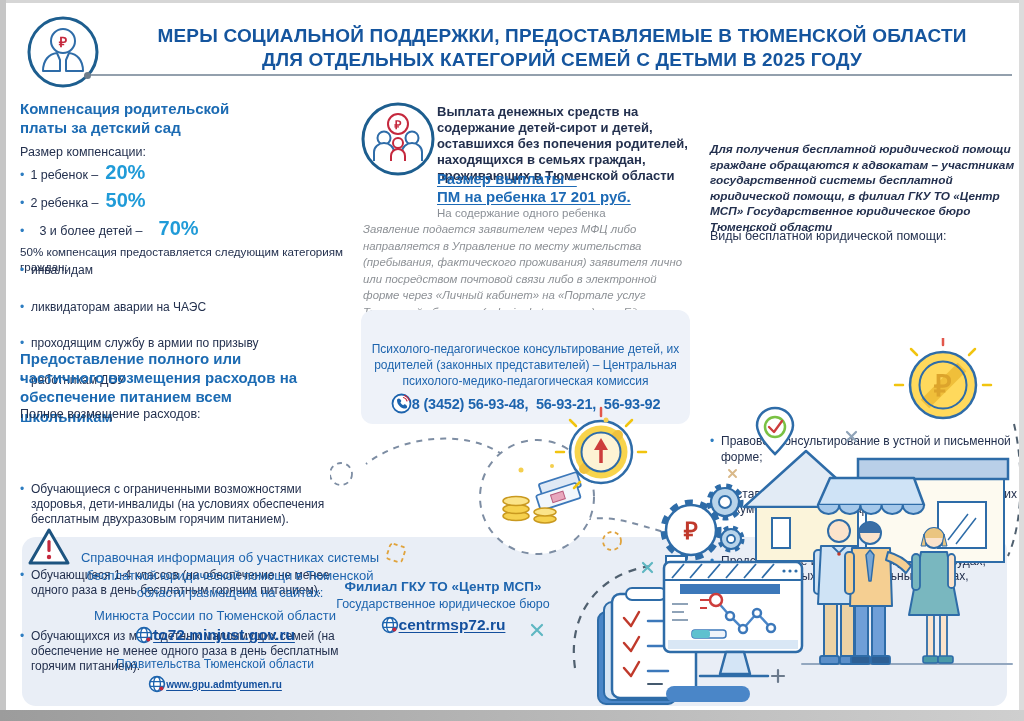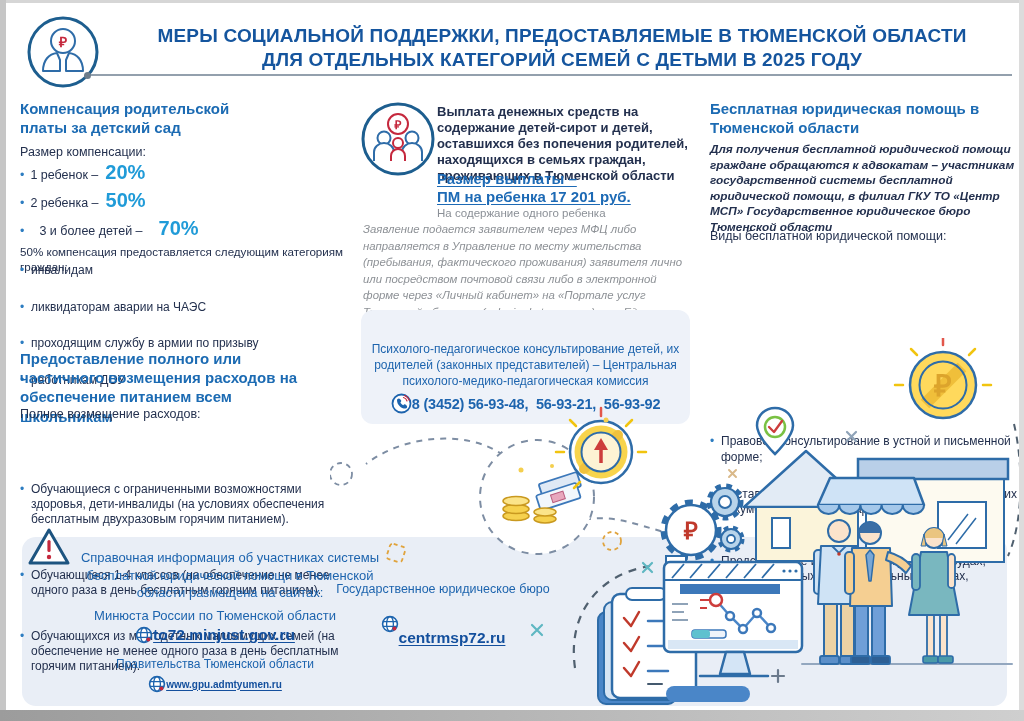--- a/index.html
+++ b/index.html
@@ -147,21 +147,20 @@
     <span>
       <svg width="21" height="21" viewBox="0 0 21 21">
         <circle cx="10.5" cy="10.5" r="9" fill="#fff" stroke="#1d64ae" stroke-width="1.8"></circle>
         <path d="M6,7.2 c0,-1.6 2,-2.4 3,-1.2 l1,1.2 c.6,.8 0,1.6 -.6,2 c.4,1.4 1.6,2.6 3,3 c.4,-.6 1.2,-1.2 2,-.6 l1.2,1 c1.2,1 .4,3 -1.2,3 C10,15.6 6,11.6 6,7.2 Z" fill="#1d64ae"></path>
         <path d="M12.5,4.5 a5,5 0 0 1 3.5,3.5 M13.5,2.5 a7.5,7.5 0 0 1 4.8,4.8" fill="none" stroke="#c5283d" stroke-width="1.2" stroke-linecap="round"></path>
       </svg>
     </span>
     <span class="blue-txt pre" style="font-size:14.5px; font-weight:bold; letter-spacing:-0.2px;">8 (3452) 56-93-48,  56-93-21,  56-93-92</span>
   </div>
 
-  <div class="abs h-blue" style="left:710px; top:99px; width:270px;">Бесплатная юридическая помощь в Тюменской области</div>
   <div class="abs bold-dark" style="left:710px; top:142px; width:310px; font-size:11.8px; font-style:italic; line-height:1.32;">Для получения бесплатной юридической помощи граждане обращаются к адвокатам – участникам государственной системы бесплатной юридической помощи, в филиал ГКУ ТО «Центр МСП» Государственное юридическое бюро Тюменской области</div>
   <div class="abs body-txt" style="left:710px; top:228px; font-size:12.5px;">Виды бесплатной юридической помощи:</div>
   <div class="abs body-txt bul" style="left:710px; top:252px; width:310px;">Правовое консультирование в устной и письменной форме;</div>
   <div class="abs body-txt bul" style="left:710px; top:273px; width:312px;">Составление заявлений, жалоб, ходатайств и других документов правового характера;</div>
   <div class="abs body-txt bul" style="left:710px; top:309px; width:312px;">Представление интересов гражданина в судах, государственных и муниципальных органах, организациях.</div>
 
   <div class="abs" style="left:330px; top:338px; width:694px; height:383px; pointer-events:none;">
     <svg width="694" height="383" viewBox="330 338 694 383">
 
       <path d="M503,455 C468,430 405,434 366,464" fill="none" stroke="#7d8da3" stroke-width="2" stroke-dasharray="6,6"></path>
@@ -328,32 +327,33 @@
         <rect x="912" y="554" width="8" height="36" rx="4" fill="#79b7bf" stroke="#2e6ca8" stroke-width="1.8"></rect>
         <rect x="948" y="554" width="7" height="34" rx="3.5" fill="#fbe3cb" stroke="#2e6ca8" stroke-width="1.8"></rect>
         <circle cx="934" cy="538" r="10" fill="#fbe3cb" stroke="#2e6ca8" stroke-width="2"></circle>
         <path d="M924,538 a10,10 0 0 1 20,0 Z" fill="#eac580"></path>
         <path d="M924,534 l-3,12 h5 Z M944,534 l3,12 h-5 Z" fill="#eac580" stroke="#2e6ca8" stroke-width="1"></path>
       </g>
     </svg>
   </div>
 
   <div class="abs center" style="left:330px; top:579px; width:226px; z-index:5;">
+    <div class="blue-txt" style="font-size:13.5px; font-weight:bold;">Филиал ГКУ ТО «Центр МСП»</div>
     <div class="blue-txt" style="font-size:12.5px; margin-top:3px;">Государственное юридическое бюро</div>
     <div class="linkrow" style="margin-top:5px;">
       <span>
         <svg width="18" height="18" viewBox="0 0 18 18">
           <circle cx="9" cy="9" r="7.4" fill="#fff" stroke="#1d64ae" stroke-width="1.6"></circle>
           <ellipse cx="9" cy="9" rx="3.4" ry="7.4" fill="none" stroke="#1d64ae" stroke-width="1.3"></ellipse>
           <line x1="2" y1="6.6" x2="16" y2="6.6" stroke="#1d64ae" stroke-width="1.3"></line>
           <line x1="2" y1="11.4" x2="16" y2="11.4" stroke="#1d64ae" stroke-width="1.3"></line>
           <circle cx="13.4" cy="13.4" r="2" fill="#c5283d"></circle>
         </svg>
       </span>
-      <span class="link" style="font-size:15.5px;margin-top:28px;">centrmsp72.ru</span>
+      <span class="link" style="font-size:15.5px;">centrmsp72.ru</span>
     </div>
   </div>
 
   <div class="abs edge" style="left:0; top:0; width:1024px; height:3px; background:#d6d6d6;"></div>
   <div class="abs edge" style="left:0; top:0; width:6px; height:721px; background:#c6c6c6;"></div>
   <div class="abs edge" style="left:1019px; top:0; width:5px; height:721px; background:#dcdcdc;"></div>
   <div class="abs edge" style="left:0; top:710px; width:1024px; height:11px; background:linear-gradient(90deg,#9c9c9c,#cfcfcf);"></div>
 
 </div>
 

